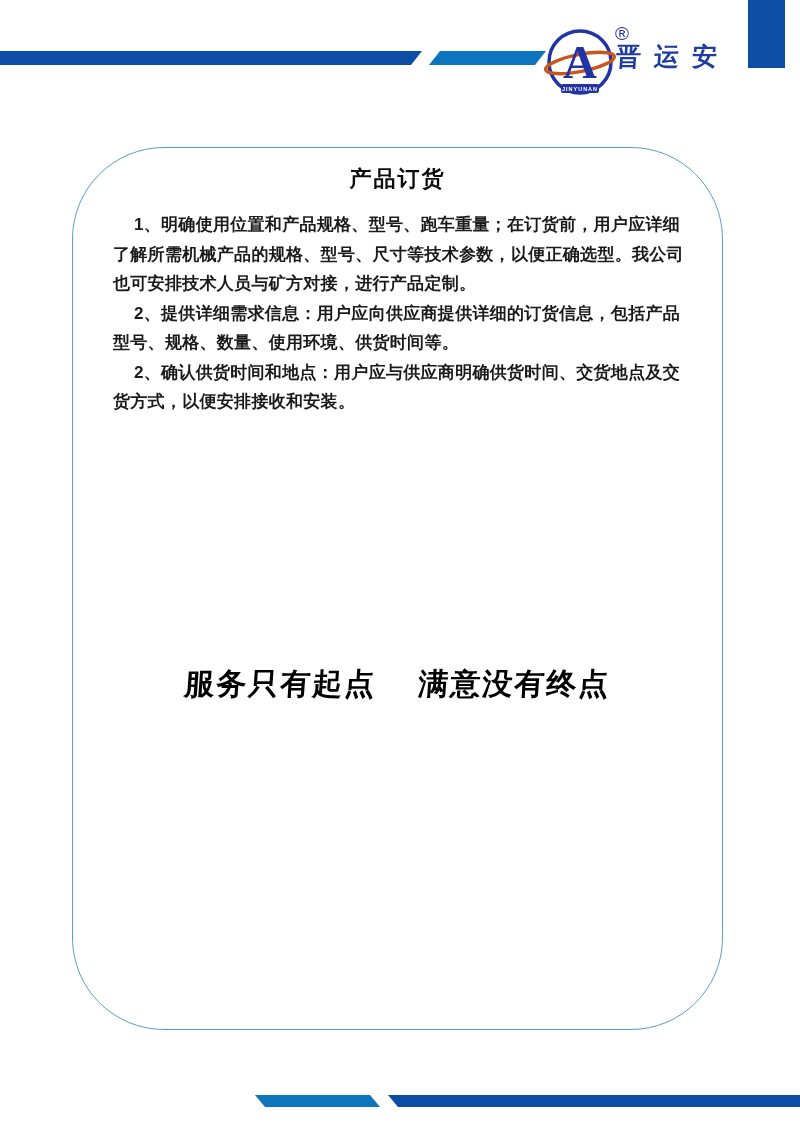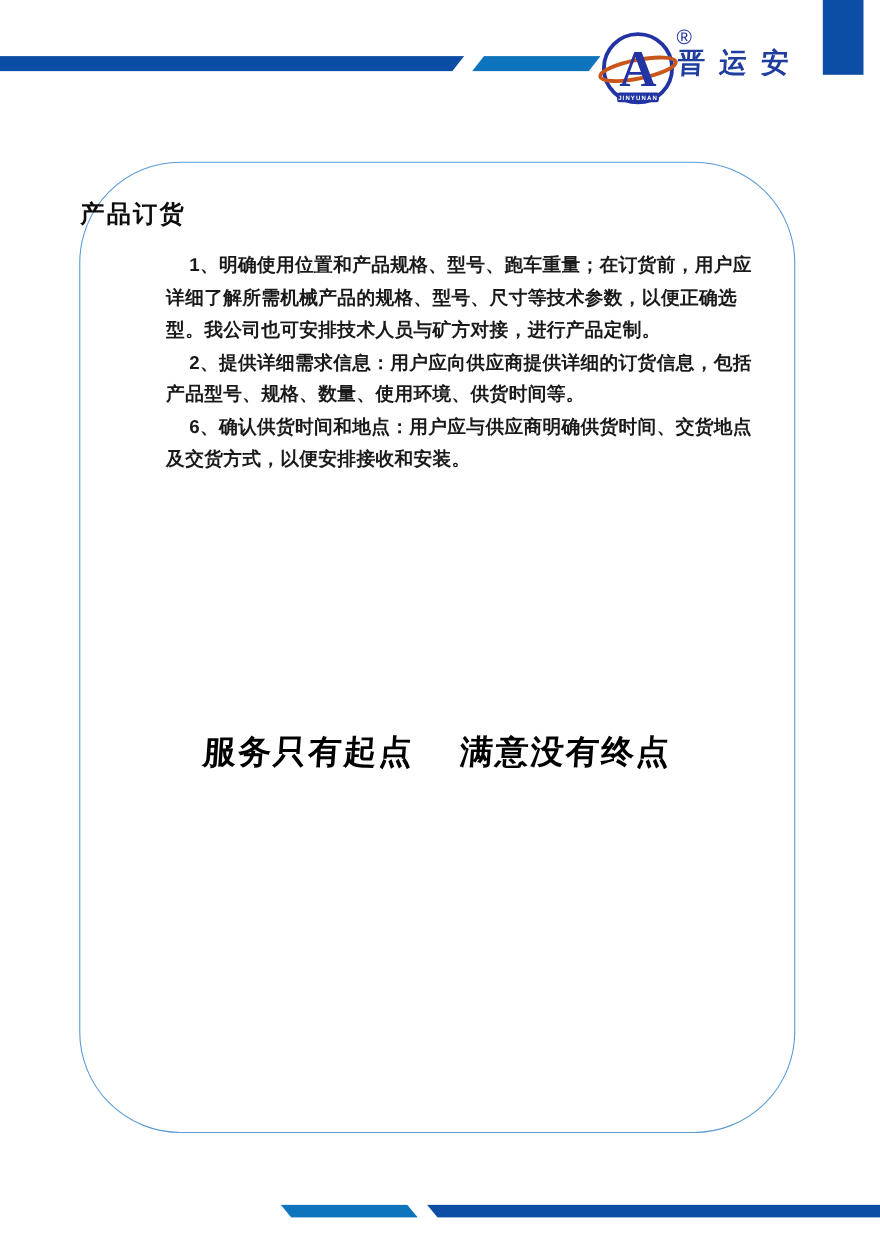--- a/index.html
+++ b/index.html
@@ -36,28 +36,28 @@
     font-family:"DejaVu Serif",serif;font-weight:bold;
     font-size:25px;color:var(--brand-blue);letter-spacing:13px;
     transform:skewX(-4deg);white-space:nowrap;
   }
   
   .box{
     position:absolute;left:72px;top:147px;width:651px;height:883px;
     border:1.5px solid var(--box-border);border-radius:92px;
   }
   .doc-title{
-    margin-top:32px;
+    margin-top:16px;text-align:center;
     font-size:22px;font-weight:bold;color:#0d0d0d;letter-spacing:2px;
   }
   .paras{
     margin:16px 28px 0 40px;
     font-size:17px;line-height:29.5px;font-weight:700;color:var(--text-dark);
   }
-  .paras p{text-indent:21px;letter-spacing:0.3px;margin-left:38px;}
+  .paras p{text-indent:21px;letter-spacing:0.3px;}
   .slogan{
     position:absolute;left:0;top:516px;width:100%;
     display:flex;justify-content:center;gap:42px;
     font-family:"DejaVu Serif",serif;font-weight:bold;
     font-size:30px;color:#000;transform:skewX(-4deg);
     letter-spacing:2px;white-space:nowrap;
   }
   
   .fbar-light{
     left:255px;top:1095px;width:125px;height:12px;background:var(--bar-light);
@@ -86,21 +86,21 @@
     <text x="80" y="18" text-anchor="middle" font-family="Liberation Sans, sans-serif" font-size="19" fill="var(--logo-blue)">®</text>
   </svg>
 
   <div class="brand">晋运安</div>
 
   <div class="box">
     <h1 class="doc-title">产品订货</h1>
     <div class="paras">
       <p>1、明确使用位置和产品规格、型号、跑车重量；在订货前，用户应详细了解所需机械产品的规格、型号、尺寸等技术参数，以便正确选型。我公司也可安排技术人员与矿方对接，进行产品定制。</p>
       <p>2、提供详细需求信息：用户应向供应商提供详细的订货信息，包括产品型号、规格、数量、使用环境、供货时间等。</p>
-      <p>6、确认供货时间和地点：用户应与供应商明确供货时间、交货地点及交货方式，以便安排接收和安装。</p>
+      <p>2、确认供货时间和地点：用户应与供应商明确供货时间、交货地点及交货方式，以便安排接收和安装。</p>
     </div>
     <div class="slogan">
       <span>服务只有起点</span>
       <span>满意没有终点</span>
     </div>
   </div>
 
   <div class="bar fbar-light"></div>
   <div class="bar fbar-dark"></div>
 

